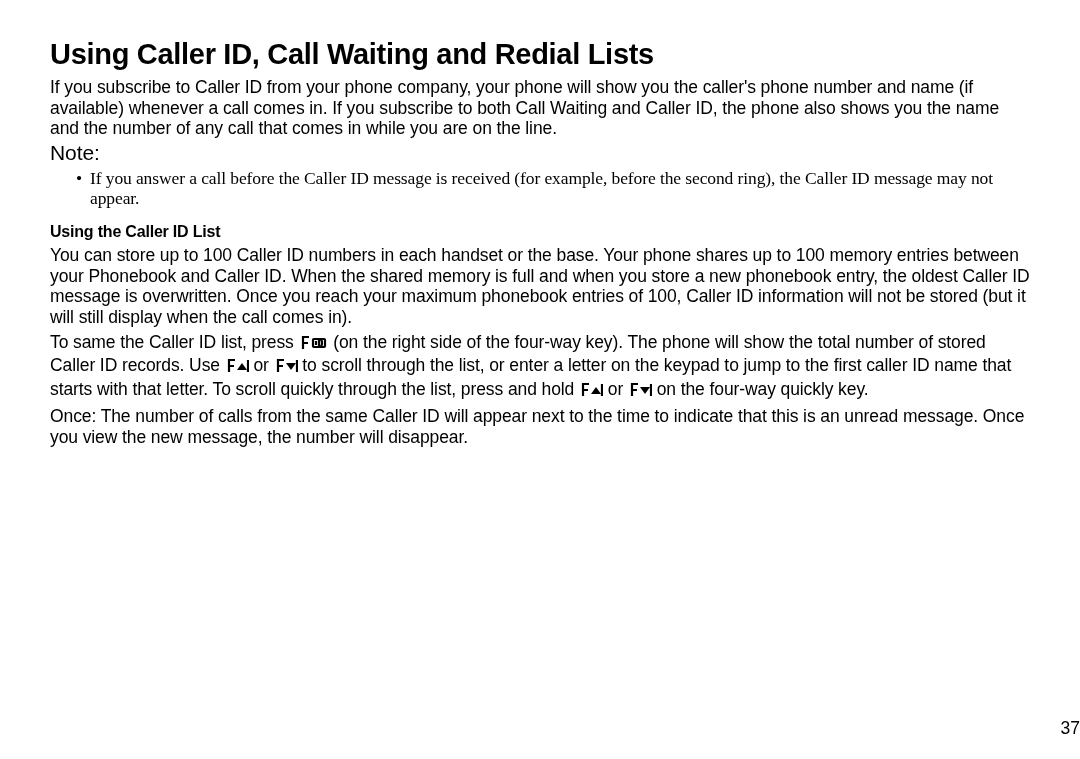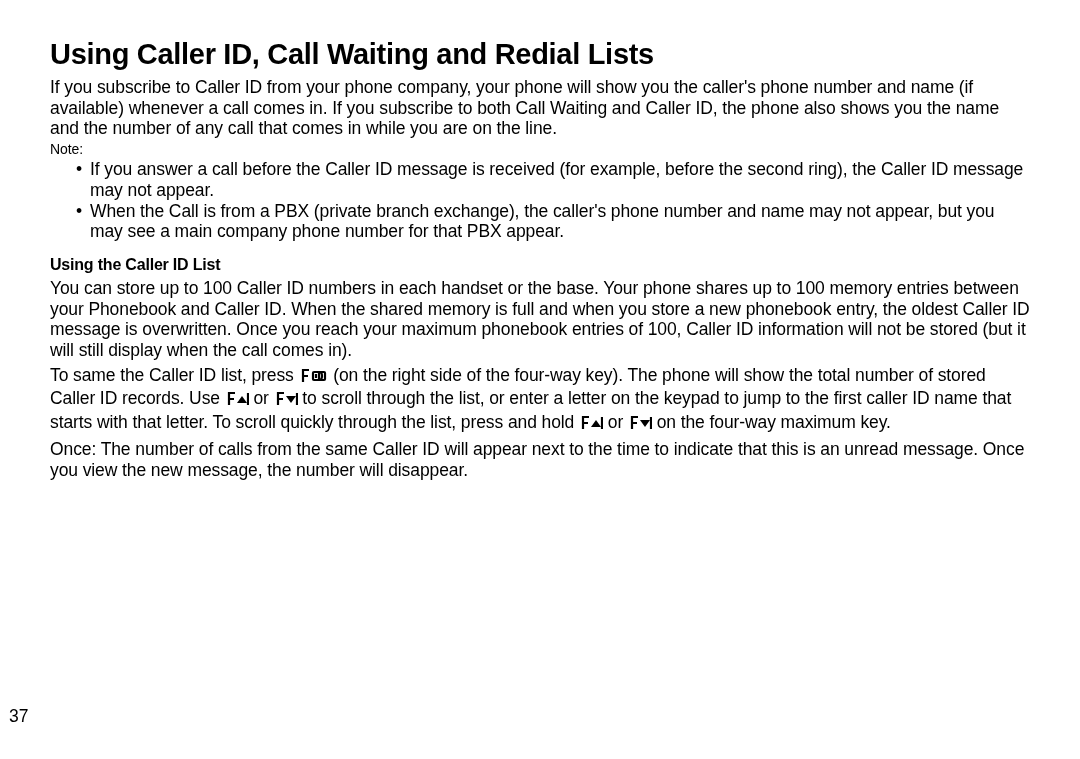--- a/index.html
+++ b/index.html
@@ -28,69 +28,69 @@
       margin-top: 14px;
       margin-bottom: 4px;
       letter-spacing: -0.2px;
     }
     p {
       font-size: 17.5px;
       line-height: 1.18;
       letter-spacing: -0.1px;
     }
     .note-label {
-      font-size: 14px;
+      font-size: 21px;
       margin-top: 2px;
       margin-bottom: 2px;
     }
     ul {
       list-style: none;
       padding-left: 40px;
+      font-family: Liberation Serif, serif;
     }
     ul li {
       font-size: 17.5px;
       line-height: 1.18;
       letter-spacing: -0.1px;
       position: relative;
     }
     ul li::before {
       content: "•";
       position: absolute;
       left: -14px;
       top: 0;
     }
     .inline-icon {
       display: inline-block;
       vertical-align: -3px;
     }
     .page-number {
       position: absolute;
-      bottom: 32px;
+      bottom: 20px;
       left: 0;
       right: 0;
-      text-align: left;
+      text-align: right;
       font-size: 17.5px;
       padding-left: 9px;
     }
     .para-gap {
       margin-top: 4px;
     }
   </style>
 </head>
 <body>
 
 <h1>Using Caller ID, Call Waiting and Redial Lists</h1>
 
 <p>If you subscribe to Caller ID from your phone company, your phone will show you the caller's phone number and name (if available) whenever a call comes in. If you subscribe to both Call Waiting and Caller ID, the phone also shows you the name and the number of any call that comes in while you are on the line.</p>
 
 <p class="note-label">Note:</p>
 
 <ul>
   <li>If you answer a call before the Caller ID message is received (for example, before the second ring), the Caller ID message may not appear.</li>
-  <li>When the Call is from a PBX (private branch exchange), the caller's phone number and name may not appear, but you may see a main company phone number for that PBX appear.</li>
 </ul>
 
 <h2>Using the Caller ID List</h2>
 
 <p>You can store up to 100 Caller ID numbers in each handset or the base. Your phone shares up to 100 memory entries between your Phonebook and Caller ID. When the shared memory is full and when you store a new phonebook entry, the oldest Caller ID message is overwritten. Once you reach your maximum phonebook entries of 100, Caller ID information will not be stored (but it will still display when the call comes in).</p>
 
 <p class="para-gap">
   <span>To same the Caller ID list, press </span><span class="inline-icon"><svg width="30" height="16" viewBox="0 0 30 16">
         <g stroke="#000" stroke-width="2.2" fill="none">
           <path d="M4 14 L4 2 L10 2 M4 8 L9 8" stroke-linecap="butt"></path>
@@ -116,18 +116,18 @@
           <path d="M4 14 L4 2 L10 2 M4 8 L9 8"></path>
         </g>
         <polygon points="17,5 22,12 12,12" fill="#000"></polygon>
         <path d="M24 2 L24 14" stroke="#000" stroke-width="2.2" fill="none" transform="translate(-1,0)"></path>
       </svg></span><span> or </span><span class="inline-icon"><svg width="24" height="16" viewBox="0 0 24 16">
         <g stroke="#000" stroke-width="2.2" fill="none">
           <path d="M4 14 L4 2 L10 2 M4 8 L9 8"></path>
         </g>
         <polygon points="17,12 22,5 12,5" fill="#000"></polygon>
         <path d="M24 2 L24 14" stroke="#000" stroke-width="2.2" fill="none" transform="translate(-1,0)"></path>
-      </svg></span><span> on the four-way maximum key.</span>
+      </svg></span><span> on the four-way quickly key.</span>
 </p>
 
 <p class="para-gap">Once: The number of calls from the same Caller ID will appear next to the time to indicate that this is an unread message. Once you view the new message, the number will disappear.</p>
 
 <div class="page-number">37</div>
 
 </body></html>

